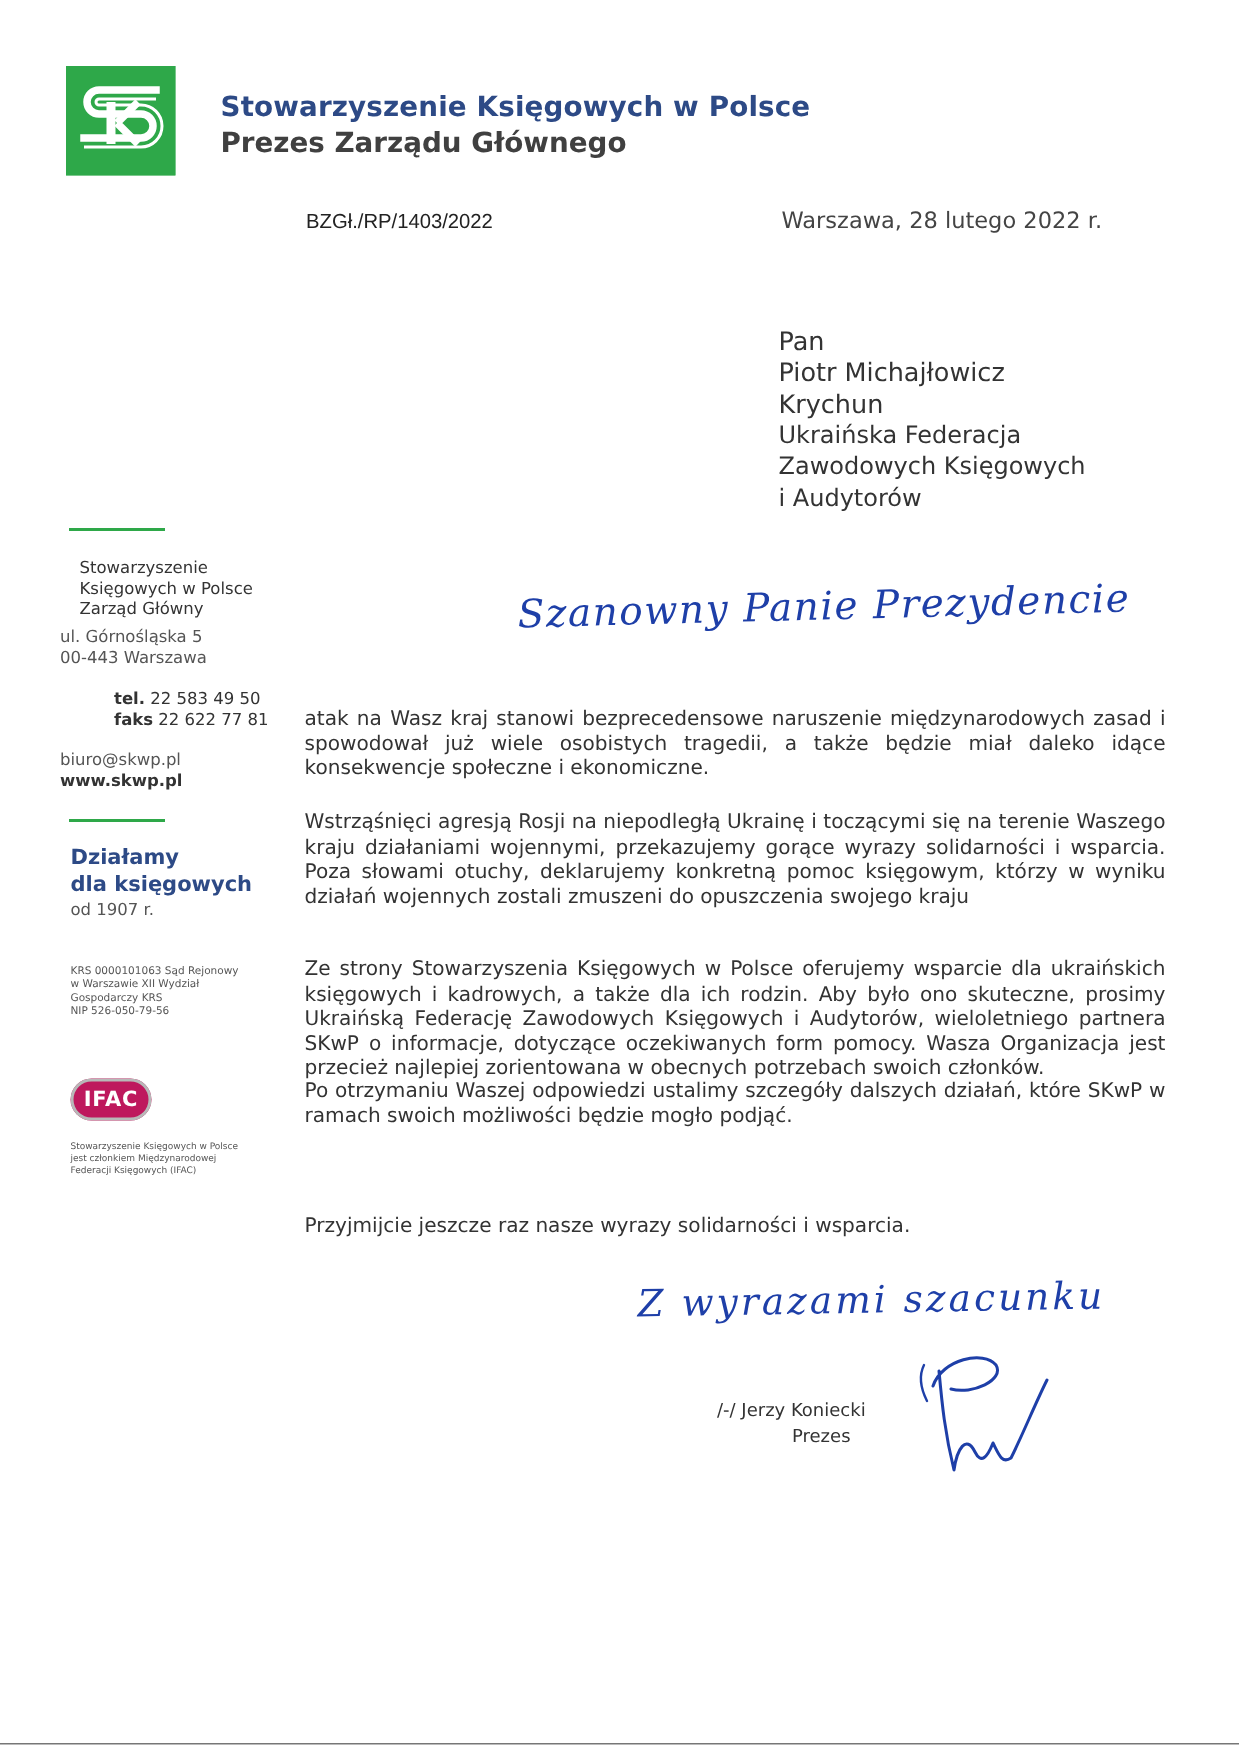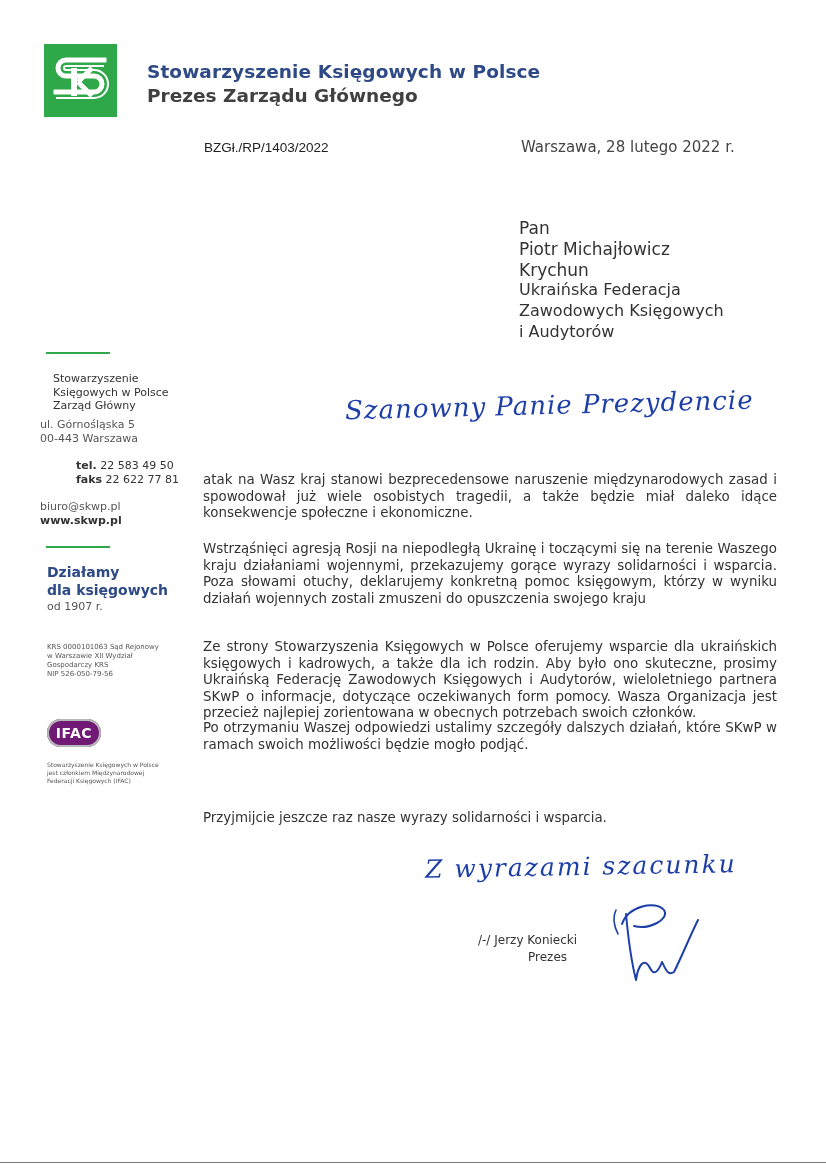--- a/index.html
+++ b/index.html
@@ -58,21 +58,21 @@
       font-size: 11px; line-height: 13.5px; color: #333;
     }
     .side-tiny {
       font-size: 7px; line-height: 9px; color: #555;
     }
     .motto {
       font-size: 14px; font-weight: bold; color: #2d4a86; line-height: 18px;
     }
     .ifac-badge {
       left: 47px; top: 719px; width: 54px; height: 28px;
-      border-radius: 14px; background: #701a75;
+      border-radius: 14px; background: #be185d;
       color: #fff; font-weight: bold; font-size: 14px;
       display: flex; align-items: center; justify-content: center;
       letter-spacing: 0.5px;
       box-shadow: inset 0 0 0 2px #b8b8b8;
     }
 
     
     .para {
       left: 203px; width: 574px;
       font-size: 13.4px; line-height: 16.6px; color: #333;

